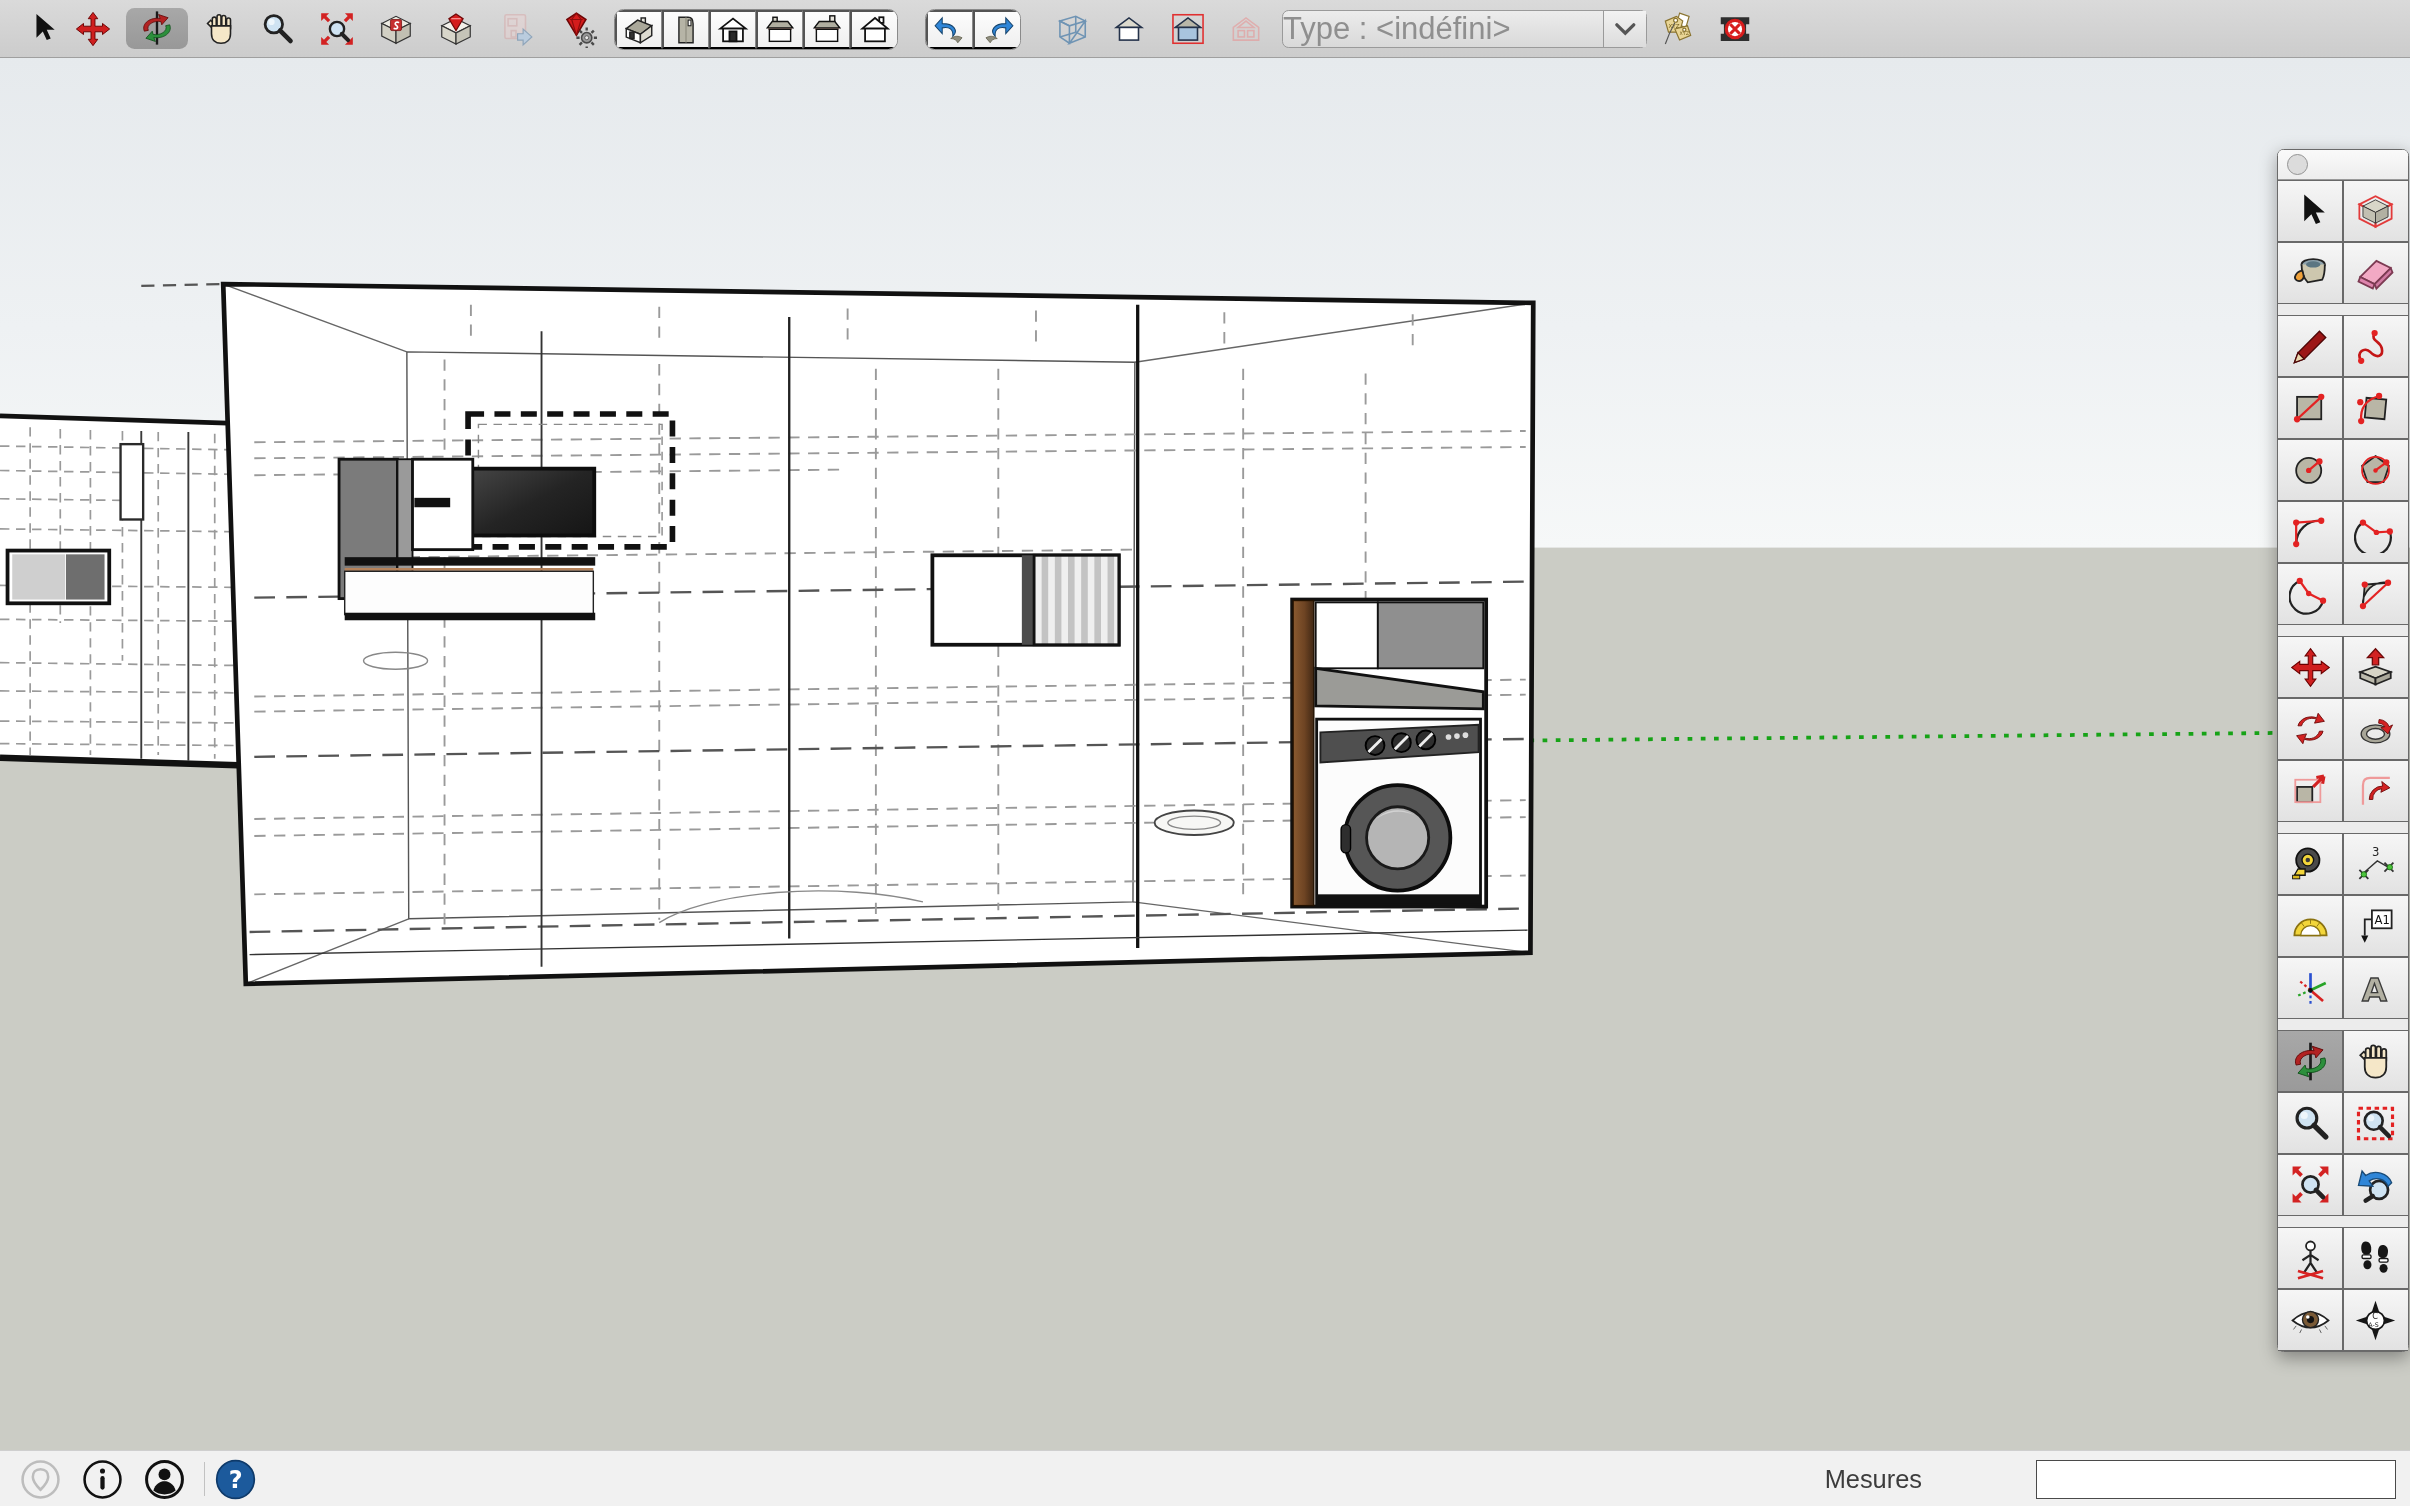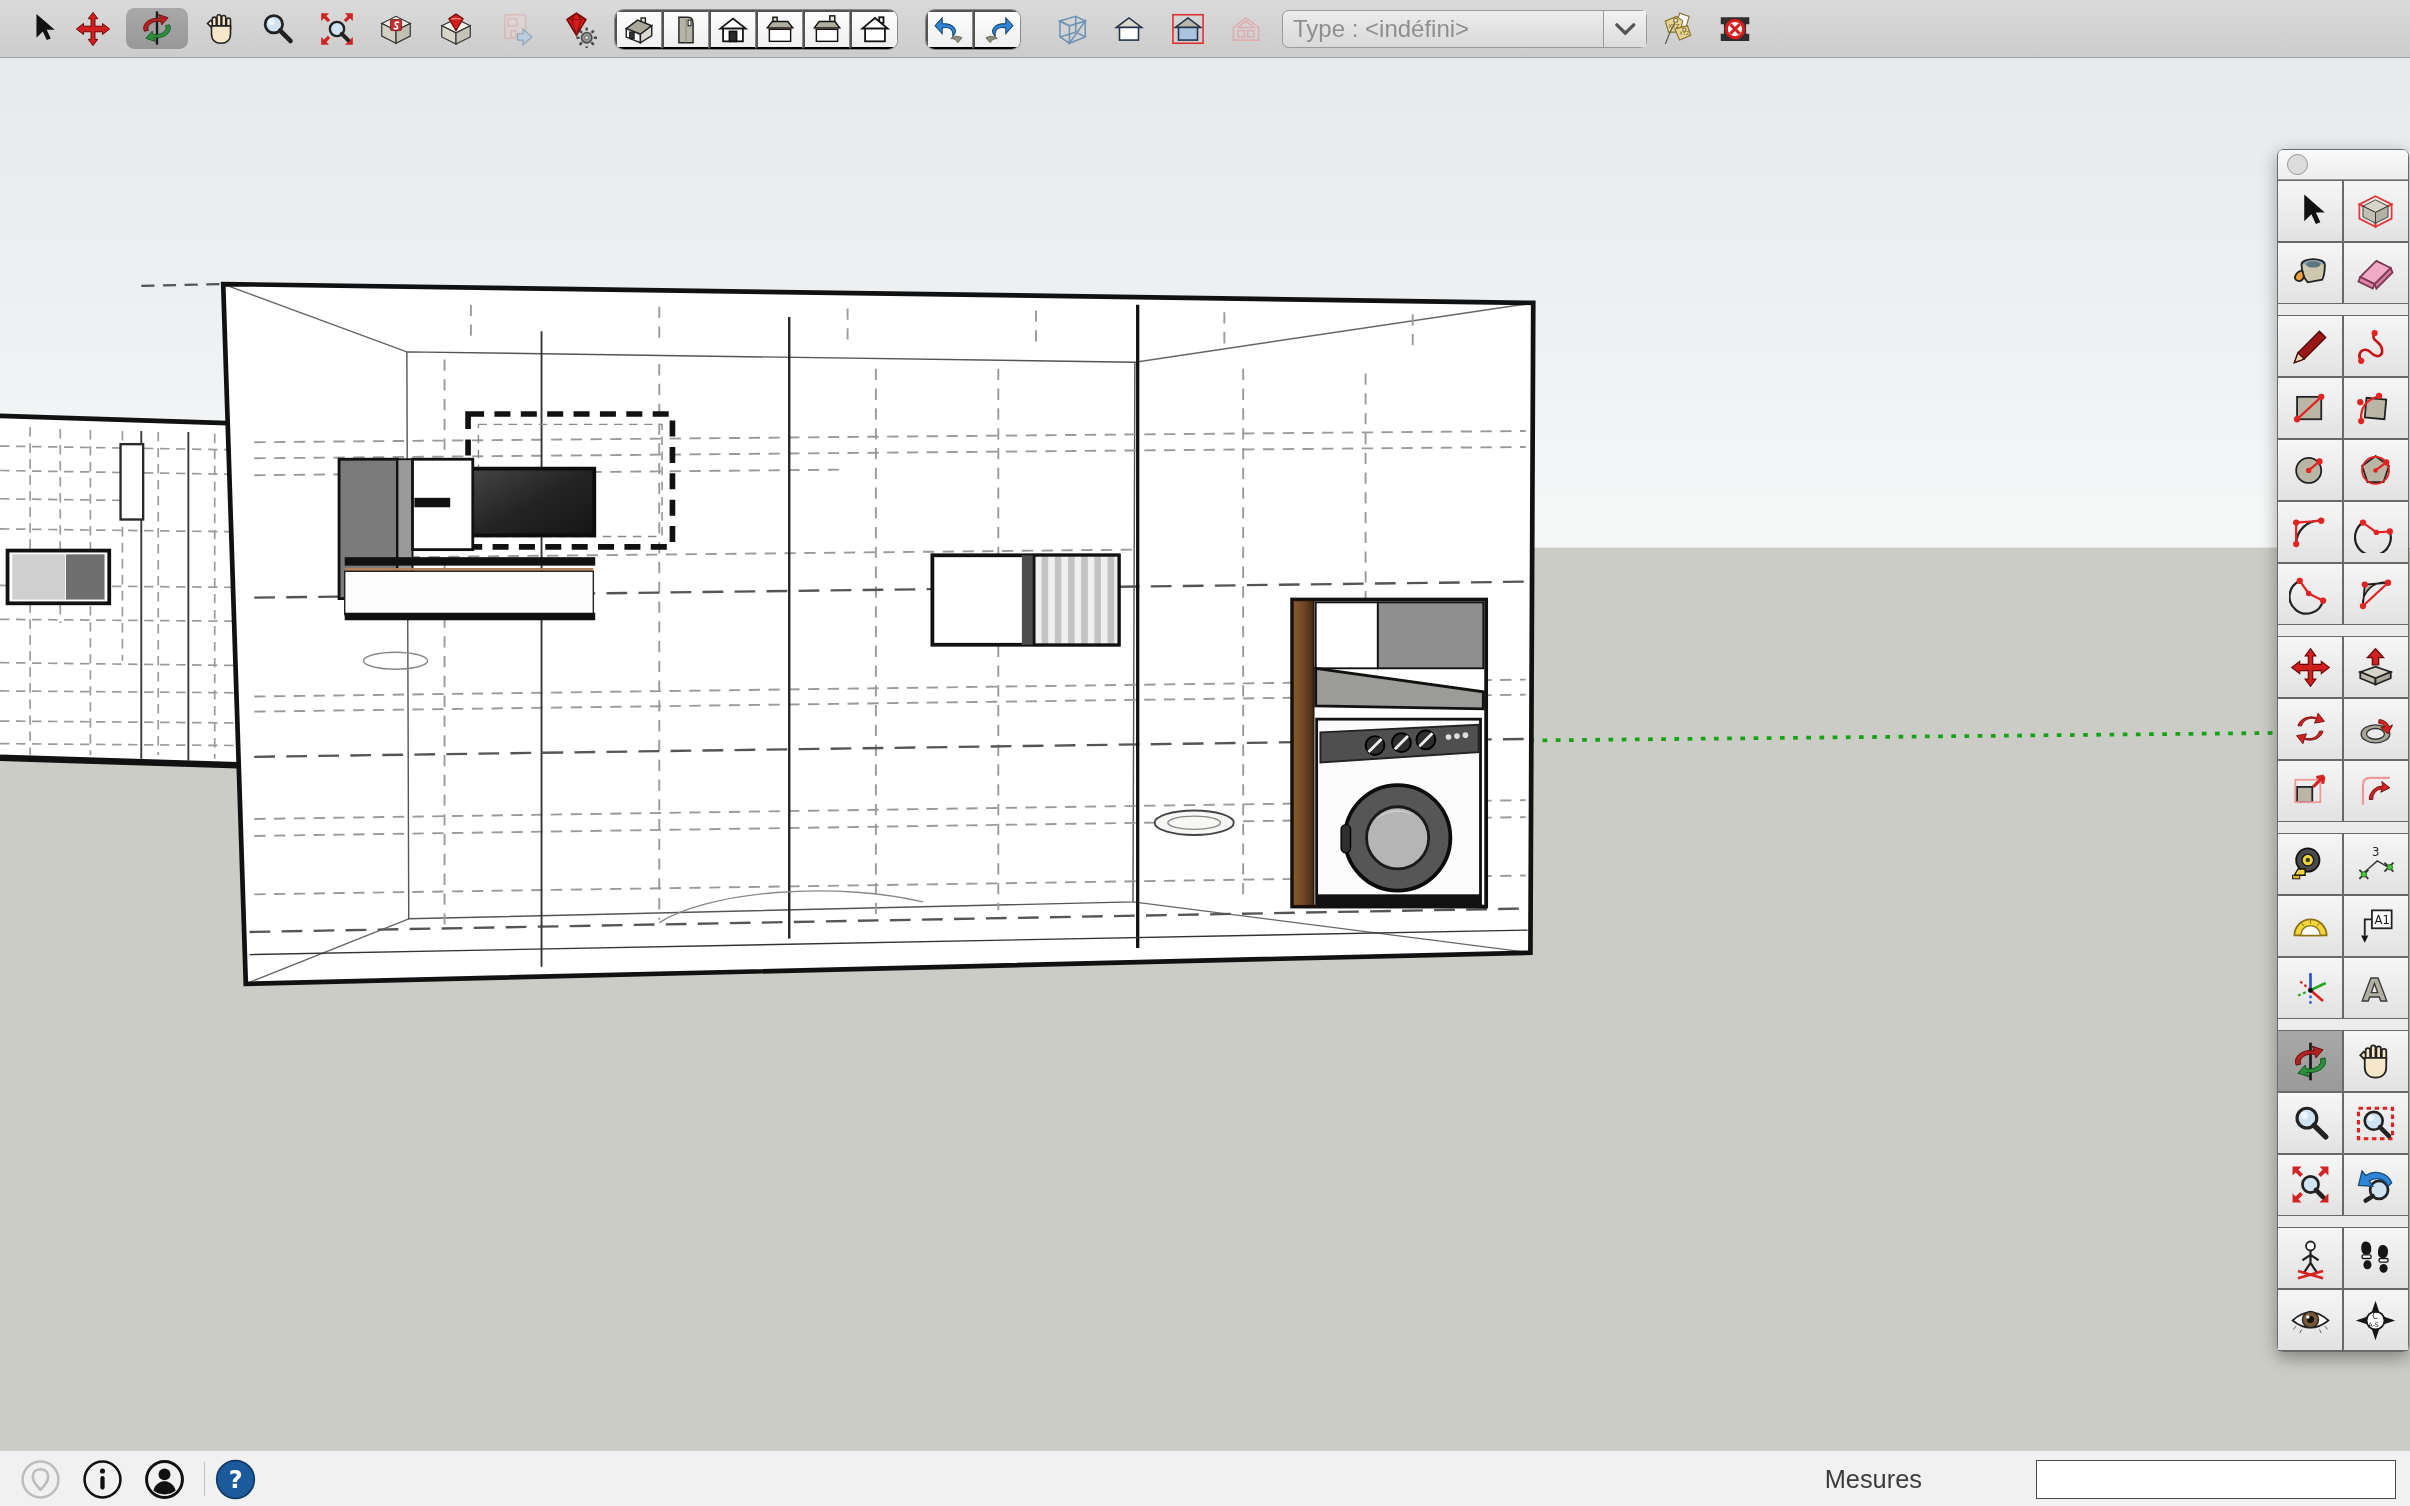--- a/index.html
+++ b/index.html
@@ -15,21 +15,21 @@
   .tb-btn.dim { opacity:.55; }
   .tb-group { position:absolute; top:9.4px; height:41px; display:flex; background:#fff;
               border:1.9px solid #8a8a8a; border-radius:9.4px; overflow:hidden; }
   .tb-group .cell { width:47px; height:100%; display:flex; align-items:center; justify-content:center;
                     border-right:1.9px solid #8a8a8a; background:linear-gradient(#fdfdfd,#efefef); }
   .tb-group .cell:last-child { border-right:none; }
   .tb-group .cell svg { width:34px; height:34px; }
   .combo { position:absolute; left:1282px; top:10.4px; width:365px; height:38px;
            background:linear-gradient(#ececec,#d9d9d9); border:1.9px solid #9a9a9a; border-radius:6.6px;
            display:flex; align-items:center; }
-  .combo .val { flex:1; padding-left:10px; font-size:24px; color:#8f8f8f; white-space:nowrap; overflow:hidden; }
+  .combo .val { flex:1; padding-left:0; font-size:31px; color:#8f8f8f; white-space:nowrap; overflow:hidden; }
   .combo .chev { width:43px; height:100%; border-left:1.9px solid #9a9a9a; display:flex; align-items:center; justify-content:center;
                  background:linear-gradient(#f2f2f2,#dcdcdc); }
 
   
   .canvas { position:absolute; left:0; top:58px; width:2411px; height:1392px; z-index:1; }
 
   
   .palette { position:absolute; left:2277px; top:149px; width:132px; z-index:40;
              background:#ececec; border:1.9px solid #6a6a6a; border-radius:6.6px;
              box-shadow:0 5.6px 17px rgba(0,0,0,.35); }

